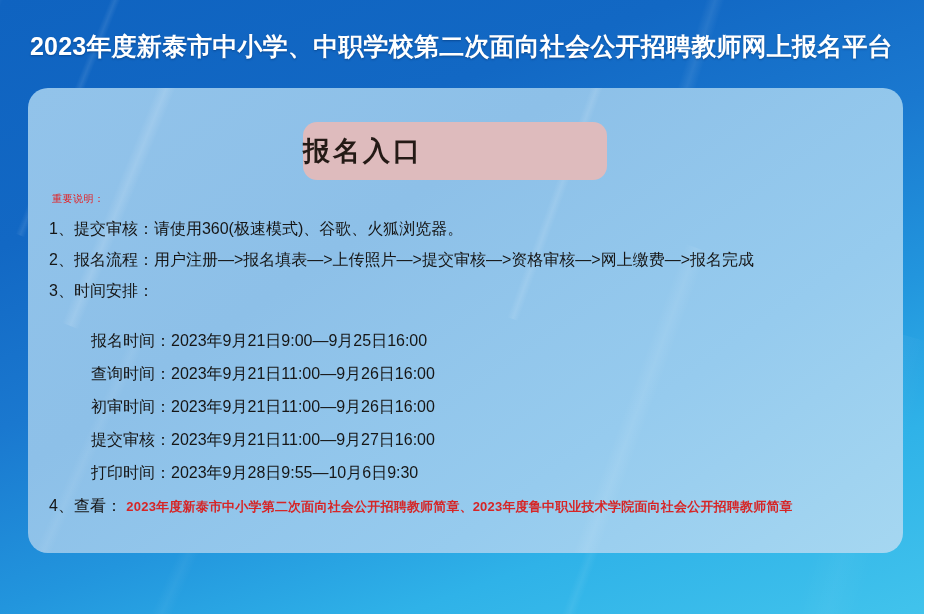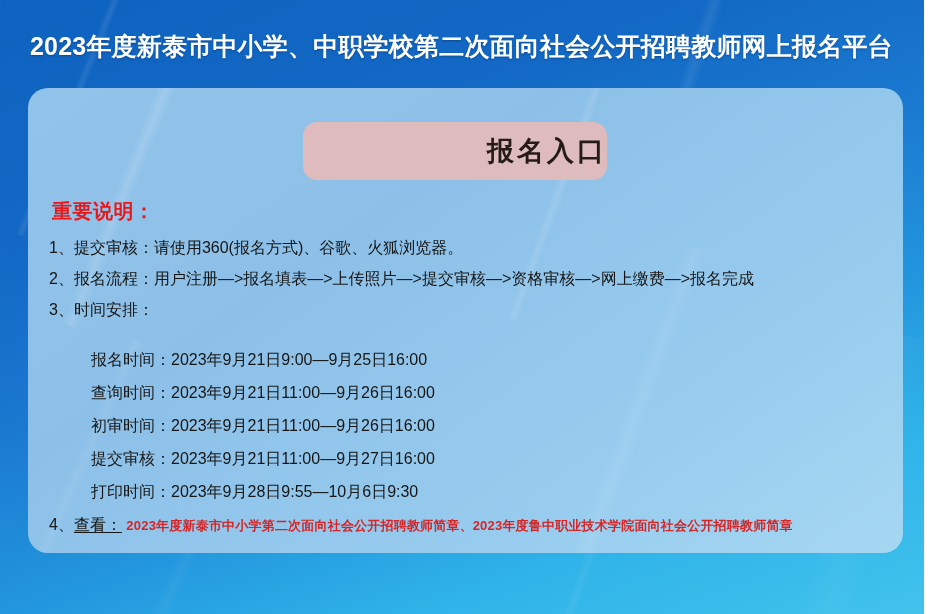--- a/index.html
+++ b/index.html
@@ -81,37 +81,37 @@
     background: #debbbd;
     border: none;
     color: #241a16;
     font-family: "Liberation Sans", "DejaVu Sans", sans-serif;
     font-size: 27px;
     font-weight: bold;
     letter-spacing: 3px;
     cursor: pointer;
     display: flex;
     align-items: center;
-    justify-content: flex-end;
+    justify-content: flex-start;
     padding: 0;
   }
 
   
   .notice {
     position: absolute;
     left: 21px;
     top: 104px;
     width: 850px;
     color: #1b1b1b;
   }
   .notice-heading {
     color: #e8191a;
-    font-size: 20px;
-    font-weight: bold;
-    margin: 6px 0 7px 3px;
+    font-size: 10px;
+    font-weight: normal;
+    margin: 0 0 7px 3px;
     letter-spacing: .5px;
   }
   .item {
     font-size: 16px;
     line-height: 31px;
     color: #161616;
     white-space: nowrap;
   }
   .item .num { display: inline-block; }
   .sub-list { margin-top: 18px; }
@@ -122,21 +122,21 @@
     padding-left: 42px;
     white-space: nowrap;
   }
   .item-links {
     font-size: 16px;
     line-height: 31px;
     color: #161616;
     white-space: nowrap;
     margin-top: 1px;
   }
-  .underlined { text-decoration: underline; text-underline-offset: 2px; margin-top: 47px; }
+  .underlined { text-underline-offset: 2px; margin-top: 47px; }
   .link {
     color: #d62526;
     font-weight: bold;
     font-size: 13px;
     text-decoration: none;
     cursor: pointer;
     letter-spacing: .2px;
   }
   .link-sep { color: #d62526; font-weight: bold; font-size: 13px; }
 </style>
@@ -162,21 +162,21 @@
 
     <button class="entry-button">
       <span>报名入口</span>
     </button>
 
     <div class="notice">
 
       <div class="notice-heading">重要说明：</div>
 
       <div class="item">
-        <span class="num">1、</span><span>提交审核：</span><span>请使用360(报名方式)、谷歌、火狐浏览器。</span>
+        <span class="num">1、</span><span>提交审核：</span><span>请使用360(极速模式)、谷歌、火狐浏览器。</span>
       </div>
 
       <div class="item">
         <span class="num">2、</span><span>报名流程：</span><span>用户注册—&gt;报名填表—&gt;上传照片—&gt;提交审核—&gt;资格审核—&gt;网上缴费—&gt;报名完成</span>
       </div>
 
       <div class="item">
         <span class="num">3、</span><span>时间安排：</span>
       </div>
 

